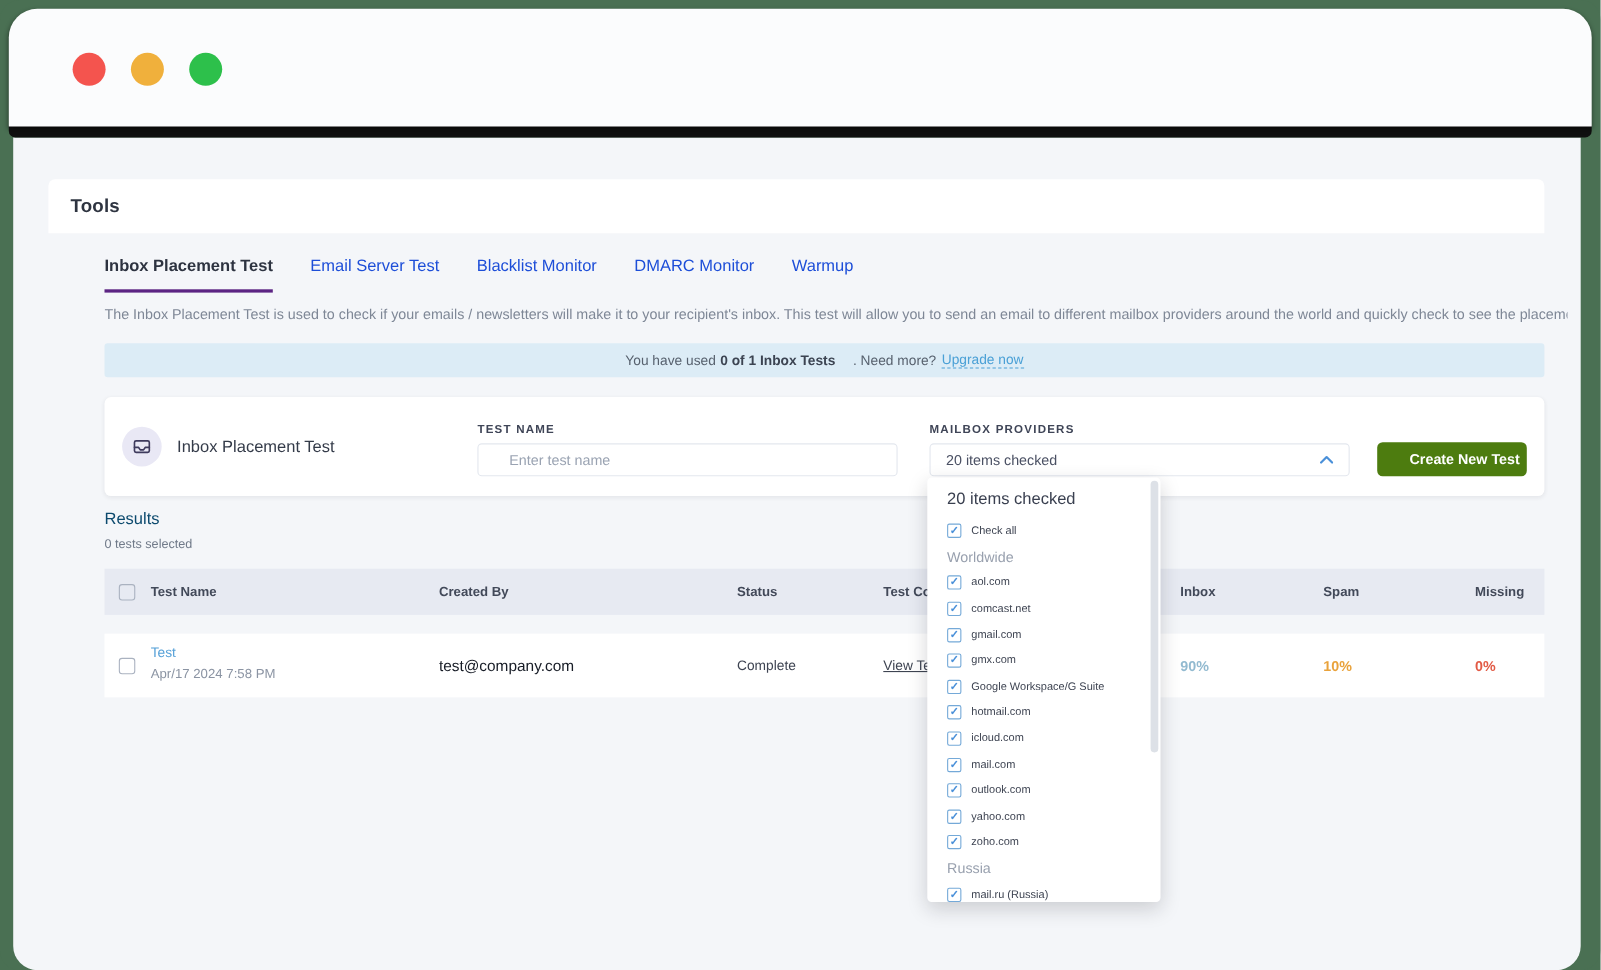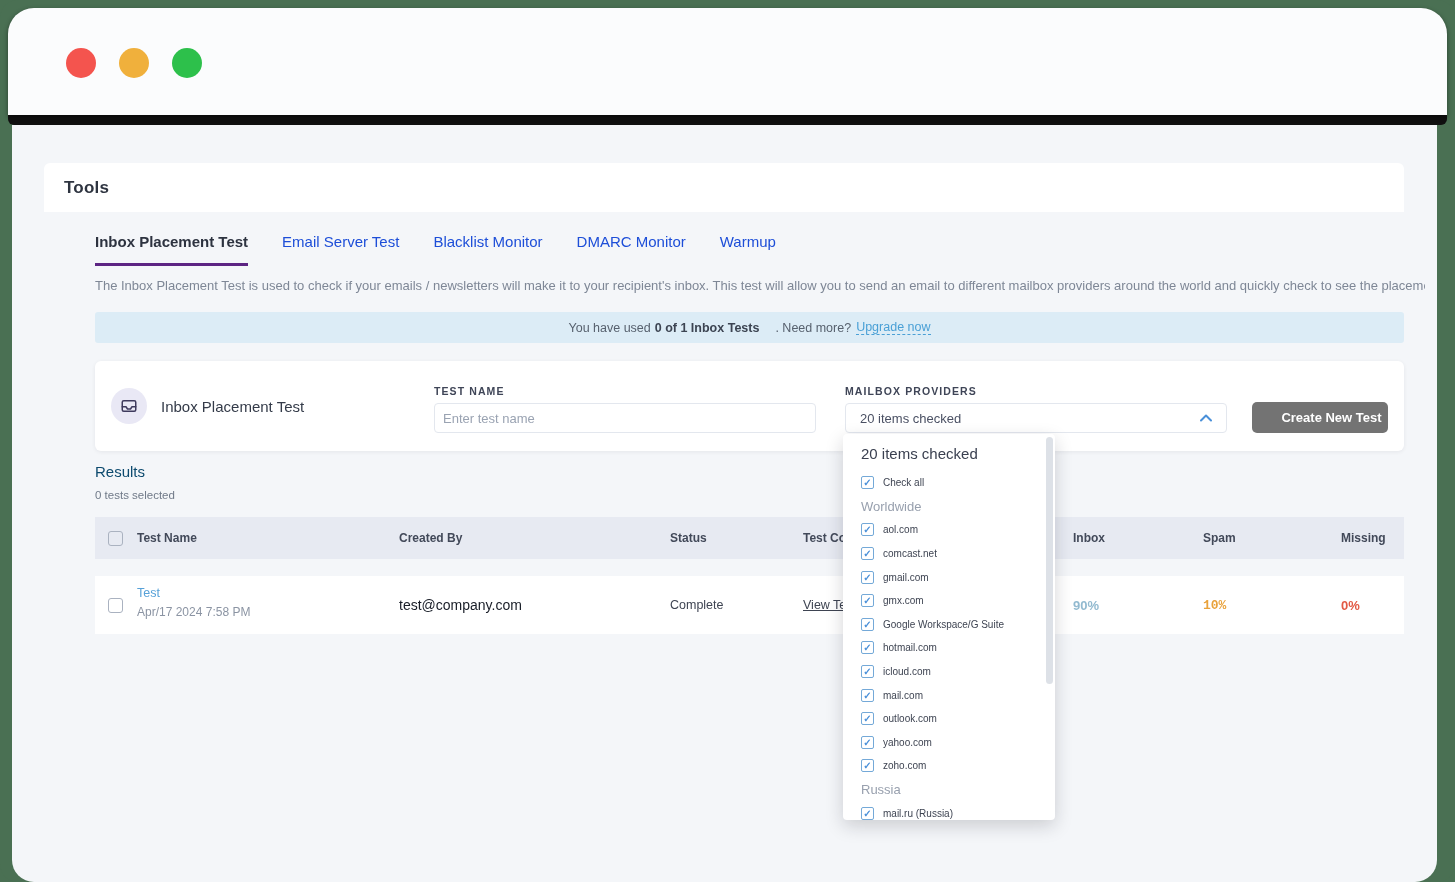--- a/index.html
+++ b/index.html
@@ -37,28 +37,28 @@
 
   
   .form-card { position:absolute; left:83px; top:236px; width:1309px; height:90px; background:#fff;
                border-radius:6px; box-shadow:0 1px 4px rgba(23,28,38,.07); }
   .circle-icon { position:absolute; left:16px; top:27px; width:36px; height:36px; border-radius:50%;
                  background:#e9e8f5; display:flex; align-items:center; justify-content:center; }
   .form-title { position:absolute; left:66px; top:37px; font-size:15px; color:#343b49; }
   .field-label { position:absolute; top:24px; font-size:10.5px; font-weight:bold; letter-spacing:1.1px;
                  color:#3f4557; }
   .text-input { position:absolute; left:339px; top:42px; width:382px; height:30px; border:1px solid #e3e7ee;
-                border-radius:4px; padding:0 8px; font-size:13px; color:#3e4452; background:#fff;
+                border-radius:4px; padding:0 28px; font-size:13px; color:#3e4452; background:#fff;
                 font-family:"Liberation Sans", sans-serif; }
   .text-input::placeholder { color:#9aa3b2; }
   .select-box { position:absolute; left:750px; top:42px; width:382px; height:30px; border:1px solid #e3e7ee;
                 border-radius:4px; background:#fff; display:flex; align-items:center; padding:0 14px;
                 font-size:13px; color:#4a5063; cursor:pointer; }
   .select-box .chev { margin-left:auto; display:flex; }
-  .primary-btn { position:absolute; left:1157px; top:41px; width:136px; height:31px; background:#737373;
+  .primary-btn { position:absolute; left:1157px; top:41px; width:136px; height:31px; background:#4d7c0f;
                  color:#fff; border:none; border-radius:5px; font-size:13px; font-weight:bold;
                  cursor:pointer; font-family:"Liberation Sans", sans-serif;padding-left:23px; }
 
   
   .results-heading { position:absolute; left:83px; top:338px; font-size:15px; font-weight:normal; color:#0c4a6e; }
   .results-selected { position:absolute; left:83px; top:364px; font-size:11.5px; color:#707a89; }
 
   .tbl-header { position:absolute; left:83px; top:392px; width:1309px; height:42px; background:#e7eaf2; }
   .tbl-row { position:absolute; left:83px; top:451px; width:1309px; height:58px; background:#fff; }
   .cell { position:absolute; top:0; height:100%; display:flex; align-items:center; font-size:12px;
@@ -66,21 +66,21 @@
   .tbl-row .cell { font-weight:normal; font-size:12.5px; color:#3e4452; }
   .checkbox { width:15px; height:15px; border:1.5px solid #aab2c0; border-radius:3px; background:transparent;
               cursor:pointer; }
   .cb-cell { position:absolute; left:13px; top:0; height:100%; display:flex; align-items:center; }
   .name-cell { position:absolute; left:42px; top:10px; }
   .row-link { color:#57a1d8; font-size:12.5px; text-decoration:none; cursor:pointer; display:block; }
   .row-date { color:#8b94a3; font-size:12px; margin-top:5px; }
   .created-by { font-size:14px; color:#171c26; }
   .view-link { text-decoration:underline; cursor:pointer; }
   .pct-inbox { color:#92bad0; font-weight:bold; font-size:13px; }
-  .pct-spam { color:#e9a23b; font-weight:bold; font-size:13px;font-family:Liberation Mono, monospace; }
+  .pct-spam { color:#e9a23b; font-weight:bold; font-size:13px; }
   .pct-missing { color:#e25a45; font-weight:bold; font-size:13px; }
 
   
   .dropdown { position:absolute; left:843px; top:434px; width:212px; height:386px; background:#fff;
               border-radius:4px; box-shadow:0 6px 18px rgba(20,24,34,.18); z-index:50; overflow:hidden;
               padding:11px 0 0 18px; }
   .dd-title { font-size:15px; color:#3a4050; height:26px; }
   .dd-row { height:23.6px; display:flex; align-items:center; }
   .dd-check { width:13px; height:13px; min-width:13px; border:1px solid #74a9d8; border-radius:2px;
               background:#fff; color:#4a90d9; font-size:10px; font-weight:bold; line-height:11px;

